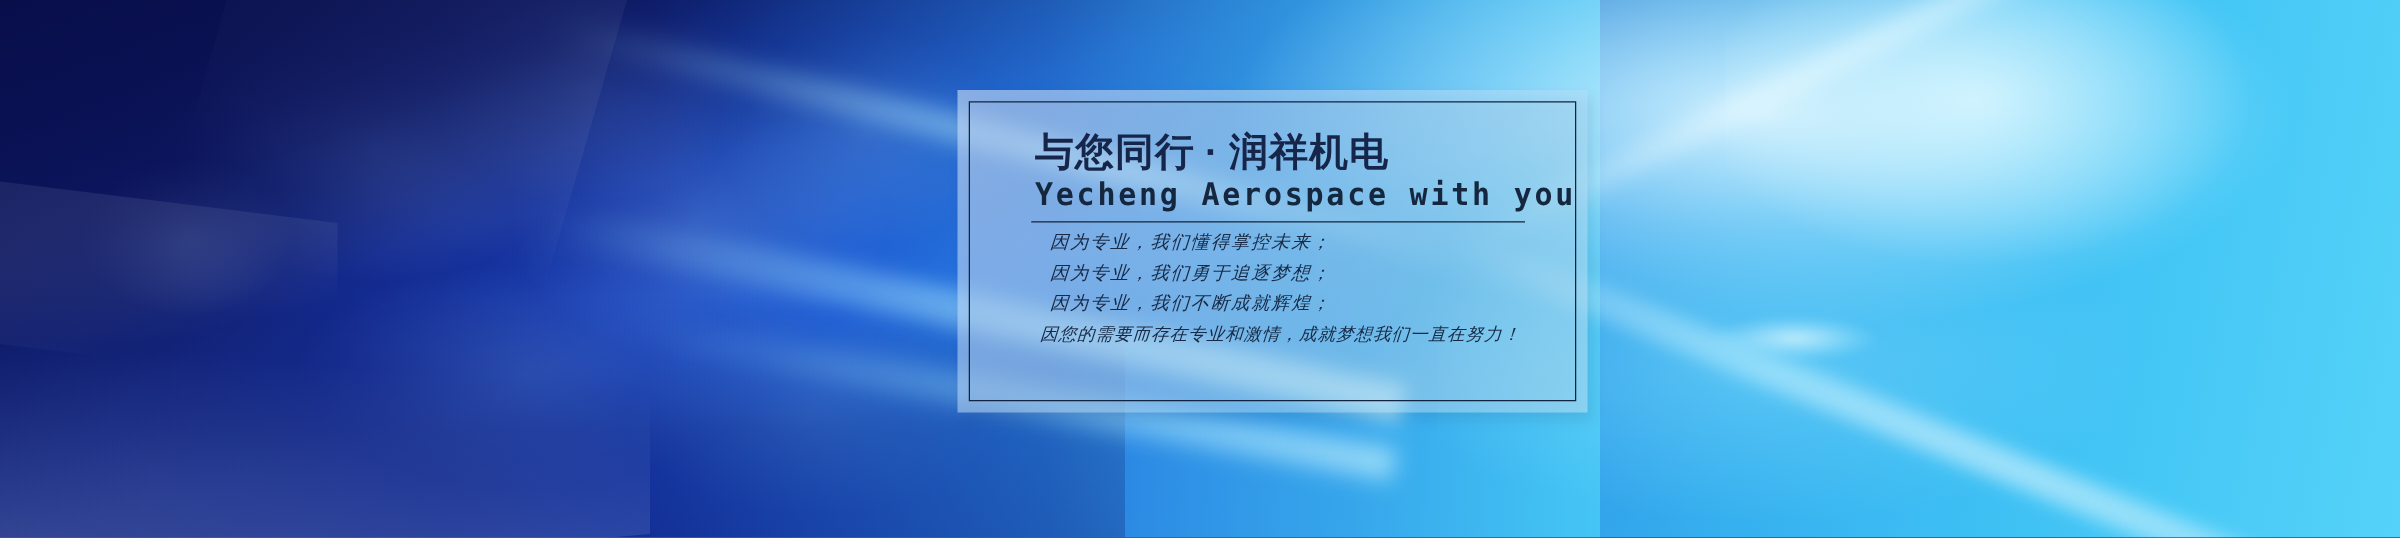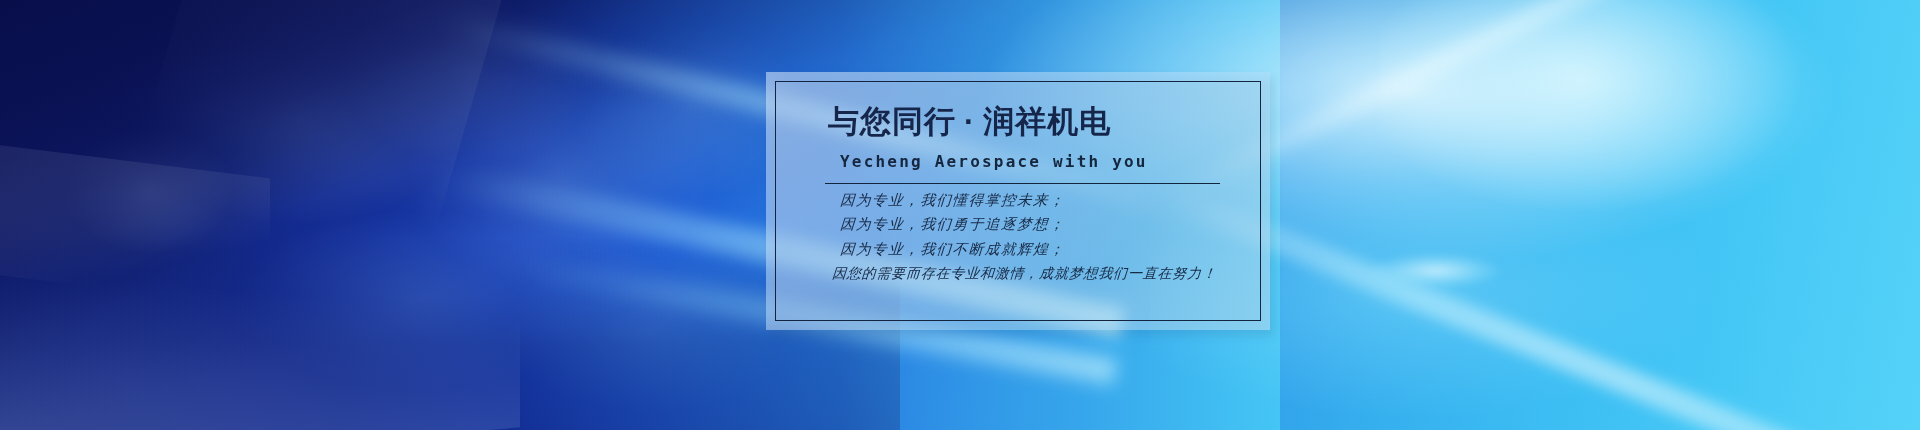--- a/index.html
+++ b/index.html
@@ -140,22 +140,22 @@
     padding:22px 26px 16px 52px;
   }
 
   .title-cn{
     font-size:31px;font-weight:bold;color:#16254a;
     letter-spacing:1px;line-height:1.15;margin:0 0 2px 0;
     white-space:nowrap;
   }
   .title-cn .dot{margin:0 8px;}
   .title-en{
-    font-size:16px;font-weight:bold;color:#15263f;
-    letter-spacing:2.2px;line-height:1.2;margin:12px;
+    font-size:24px;font-weight:bold;color:#15263f;
+    letter-spacing:2.2px;line-height:1.2;margin:0;
     font-family:"DejaVu Sans Mono","Liberation Mono",monospace;
     white-space:nowrap;
     transform:scaleY(1.04);transform-origin:left bottom;
   }
   .rule{
     height:0;border-top:1px solid #13243d;
     margin:7px 14px 0 -3px;
   }
   .slogans{
     margin-top:9px;padding-left:12px;

